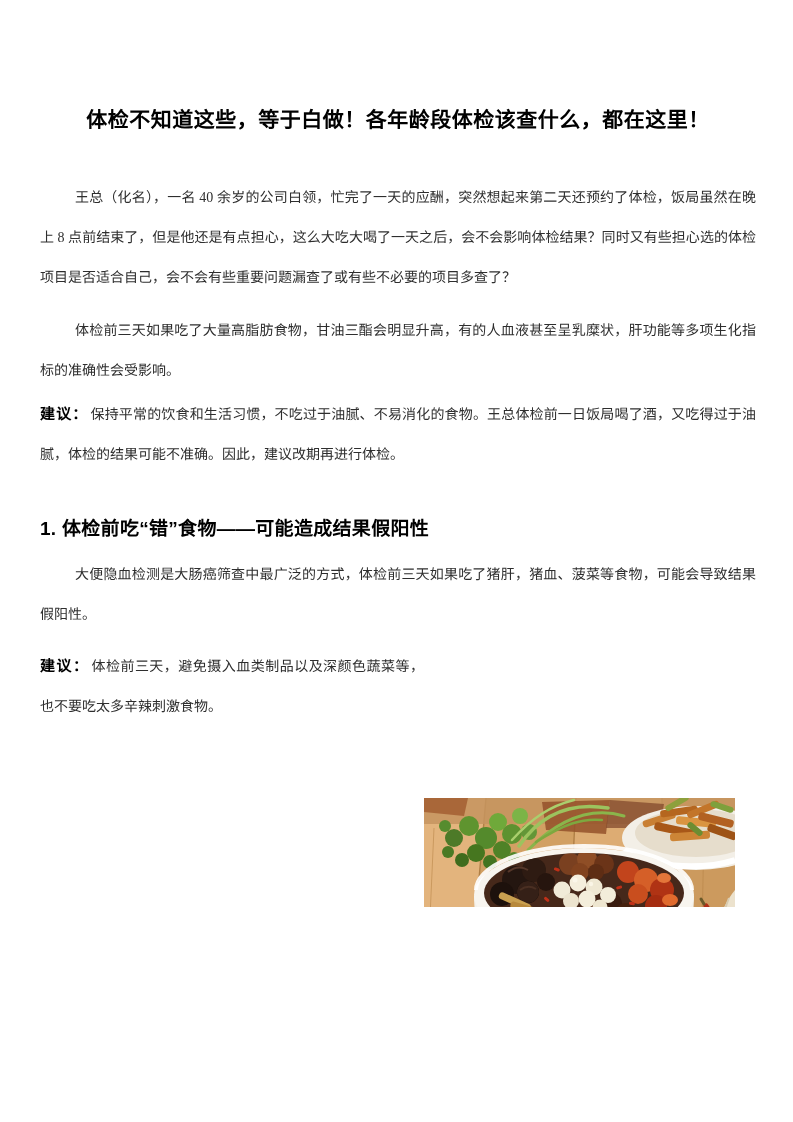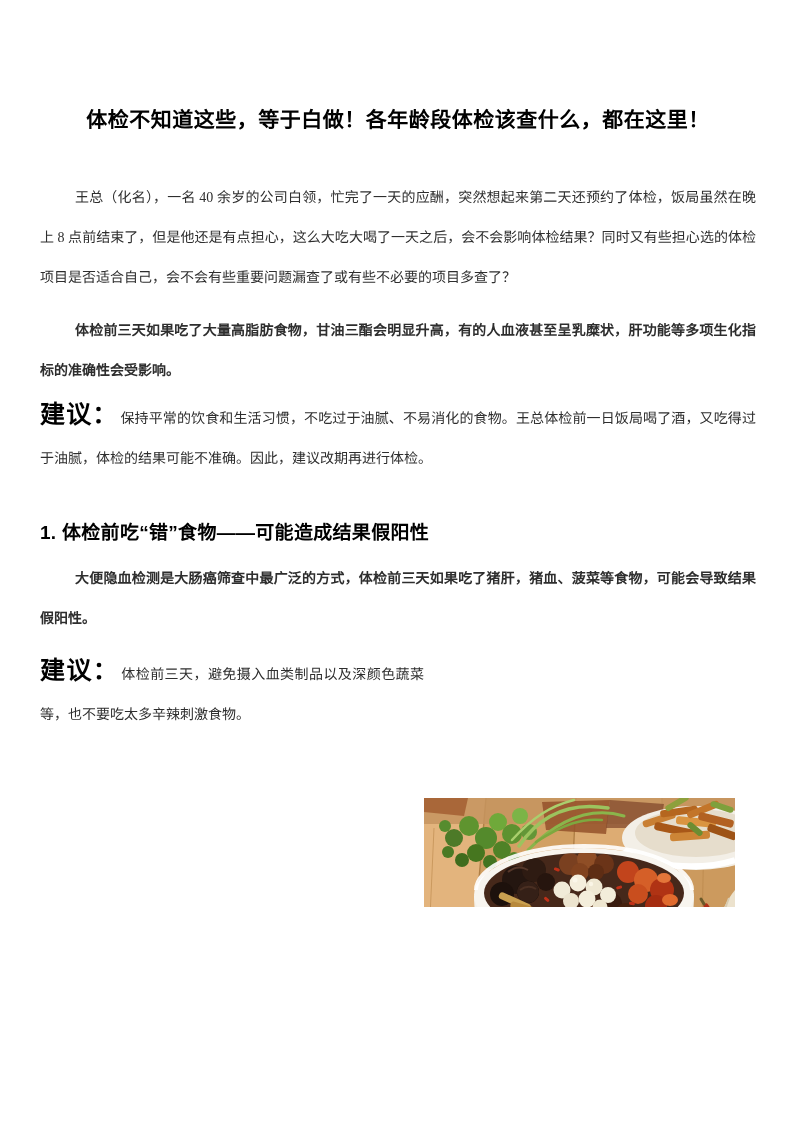--- a/index.html
+++ b/index.html
@@ -22,27 +22,27 @@
     margin:0;font-size:14px;line-height:40px;
     text-align:justify;text-indent:2.5em;
     word-break:break-all;color:#2e2e2e;
   }
   p.p1{margin-top:42px;font-family:Liberation Serif, serif;}
   p.p2{margin-top:6px;}
   h2.section-heading{
     margin:42px 0 0;font-size:19px;line-height:26px;
     font-weight:bold;color:#000;letter-spacing:0.3px;
   }
-  p.section-body{margin-top:12px;font-weight:bold;}
+  p.section-body{margin-top:12px;}
   p.advice{
     margin:4px 0 0;font-size:14px;line-height:40px;
     text-align:justify;word-break:break-all;text-indent:0;color:#2e2e2e;
   }
   p.advice .advice-label{
-    font-weight:bold;font-size:25px;color:#000;
+    font-weight:bold;font-size:15px;color:#000;
     letter-spacing:1px;margin-right:2px;
   }
   p.advice-2{margin-top:12px;width:384px;}
   .photo{
     position:absolute;left:424px;top:798px;
     width:311px;height:209px;overflow:hidden;
   }
   .photo svg{display:block;}
 </style>
 </head>

